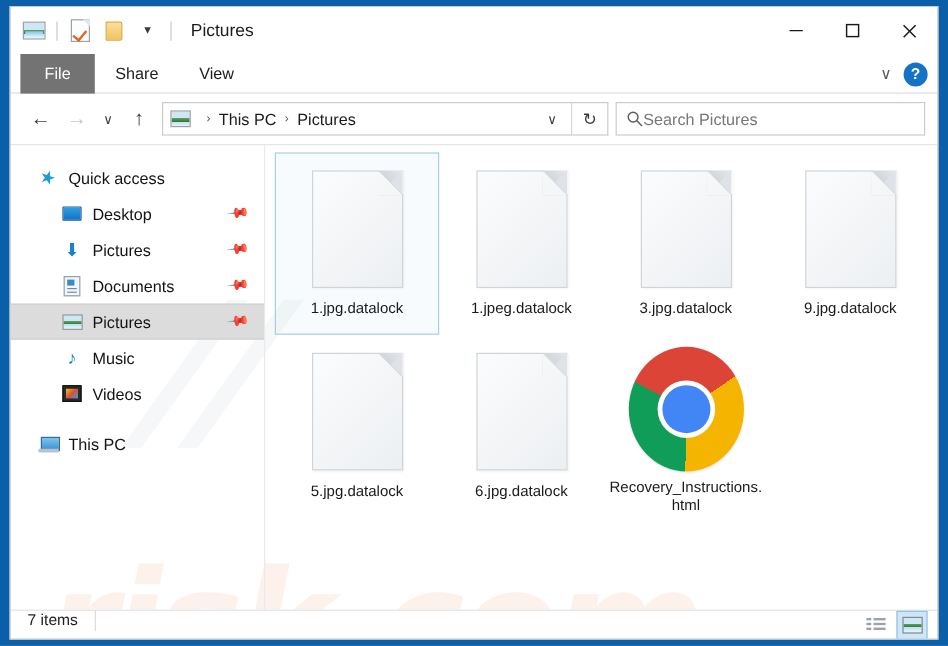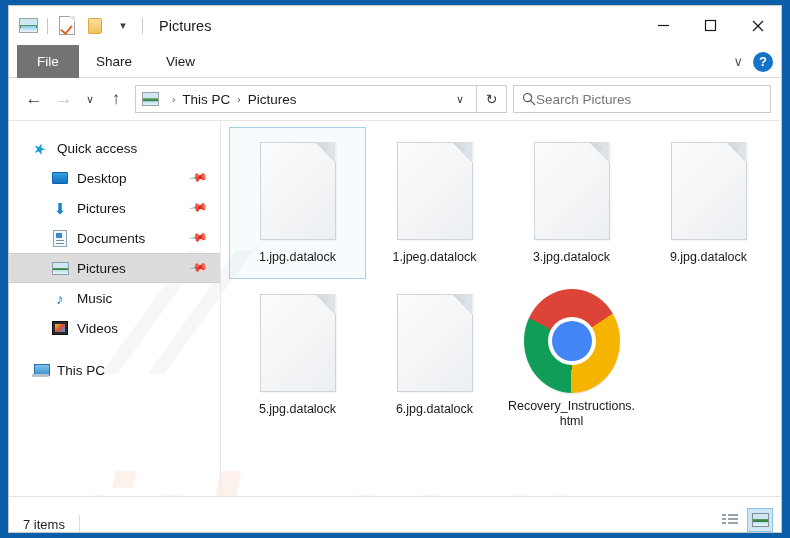--- a/index.html
+++ b/index.html
@@ -456,26 +456,26 @@
     font-weight: bold;
     font-style: italic;
     color: rgba(236,150,110,0.13);
     white-space: nowrap;
   }
   .wm1 { font-size: 120px; left: 30px; top: 330px; letter-spacing: -4px; }
   .wm2 { font-size: 150px; left: 120px; top: 100px; letter-spacing: -8px; color: rgba(160,175,190,0.10); transform: skewX(-12deg); }
 
   
   .statusbar {
-    height: 36px;
+    height: 24px;
     flex: 0 0 auto;
     border-top: 1px solid #e3e3e3;
     background: #ffffff;
     display: flex;
-    align-items: flex-end;
+    align-items: flex-start;
     padding: 0 8px 0 14px;
     position: relative;
     z-index: 2;
   }
   .status-text {
     font-size: 13px; color: #1d1d1d;
   }
   .status-sep {
     width: 1px; height: 17px;
     background: #dcdcdc;

